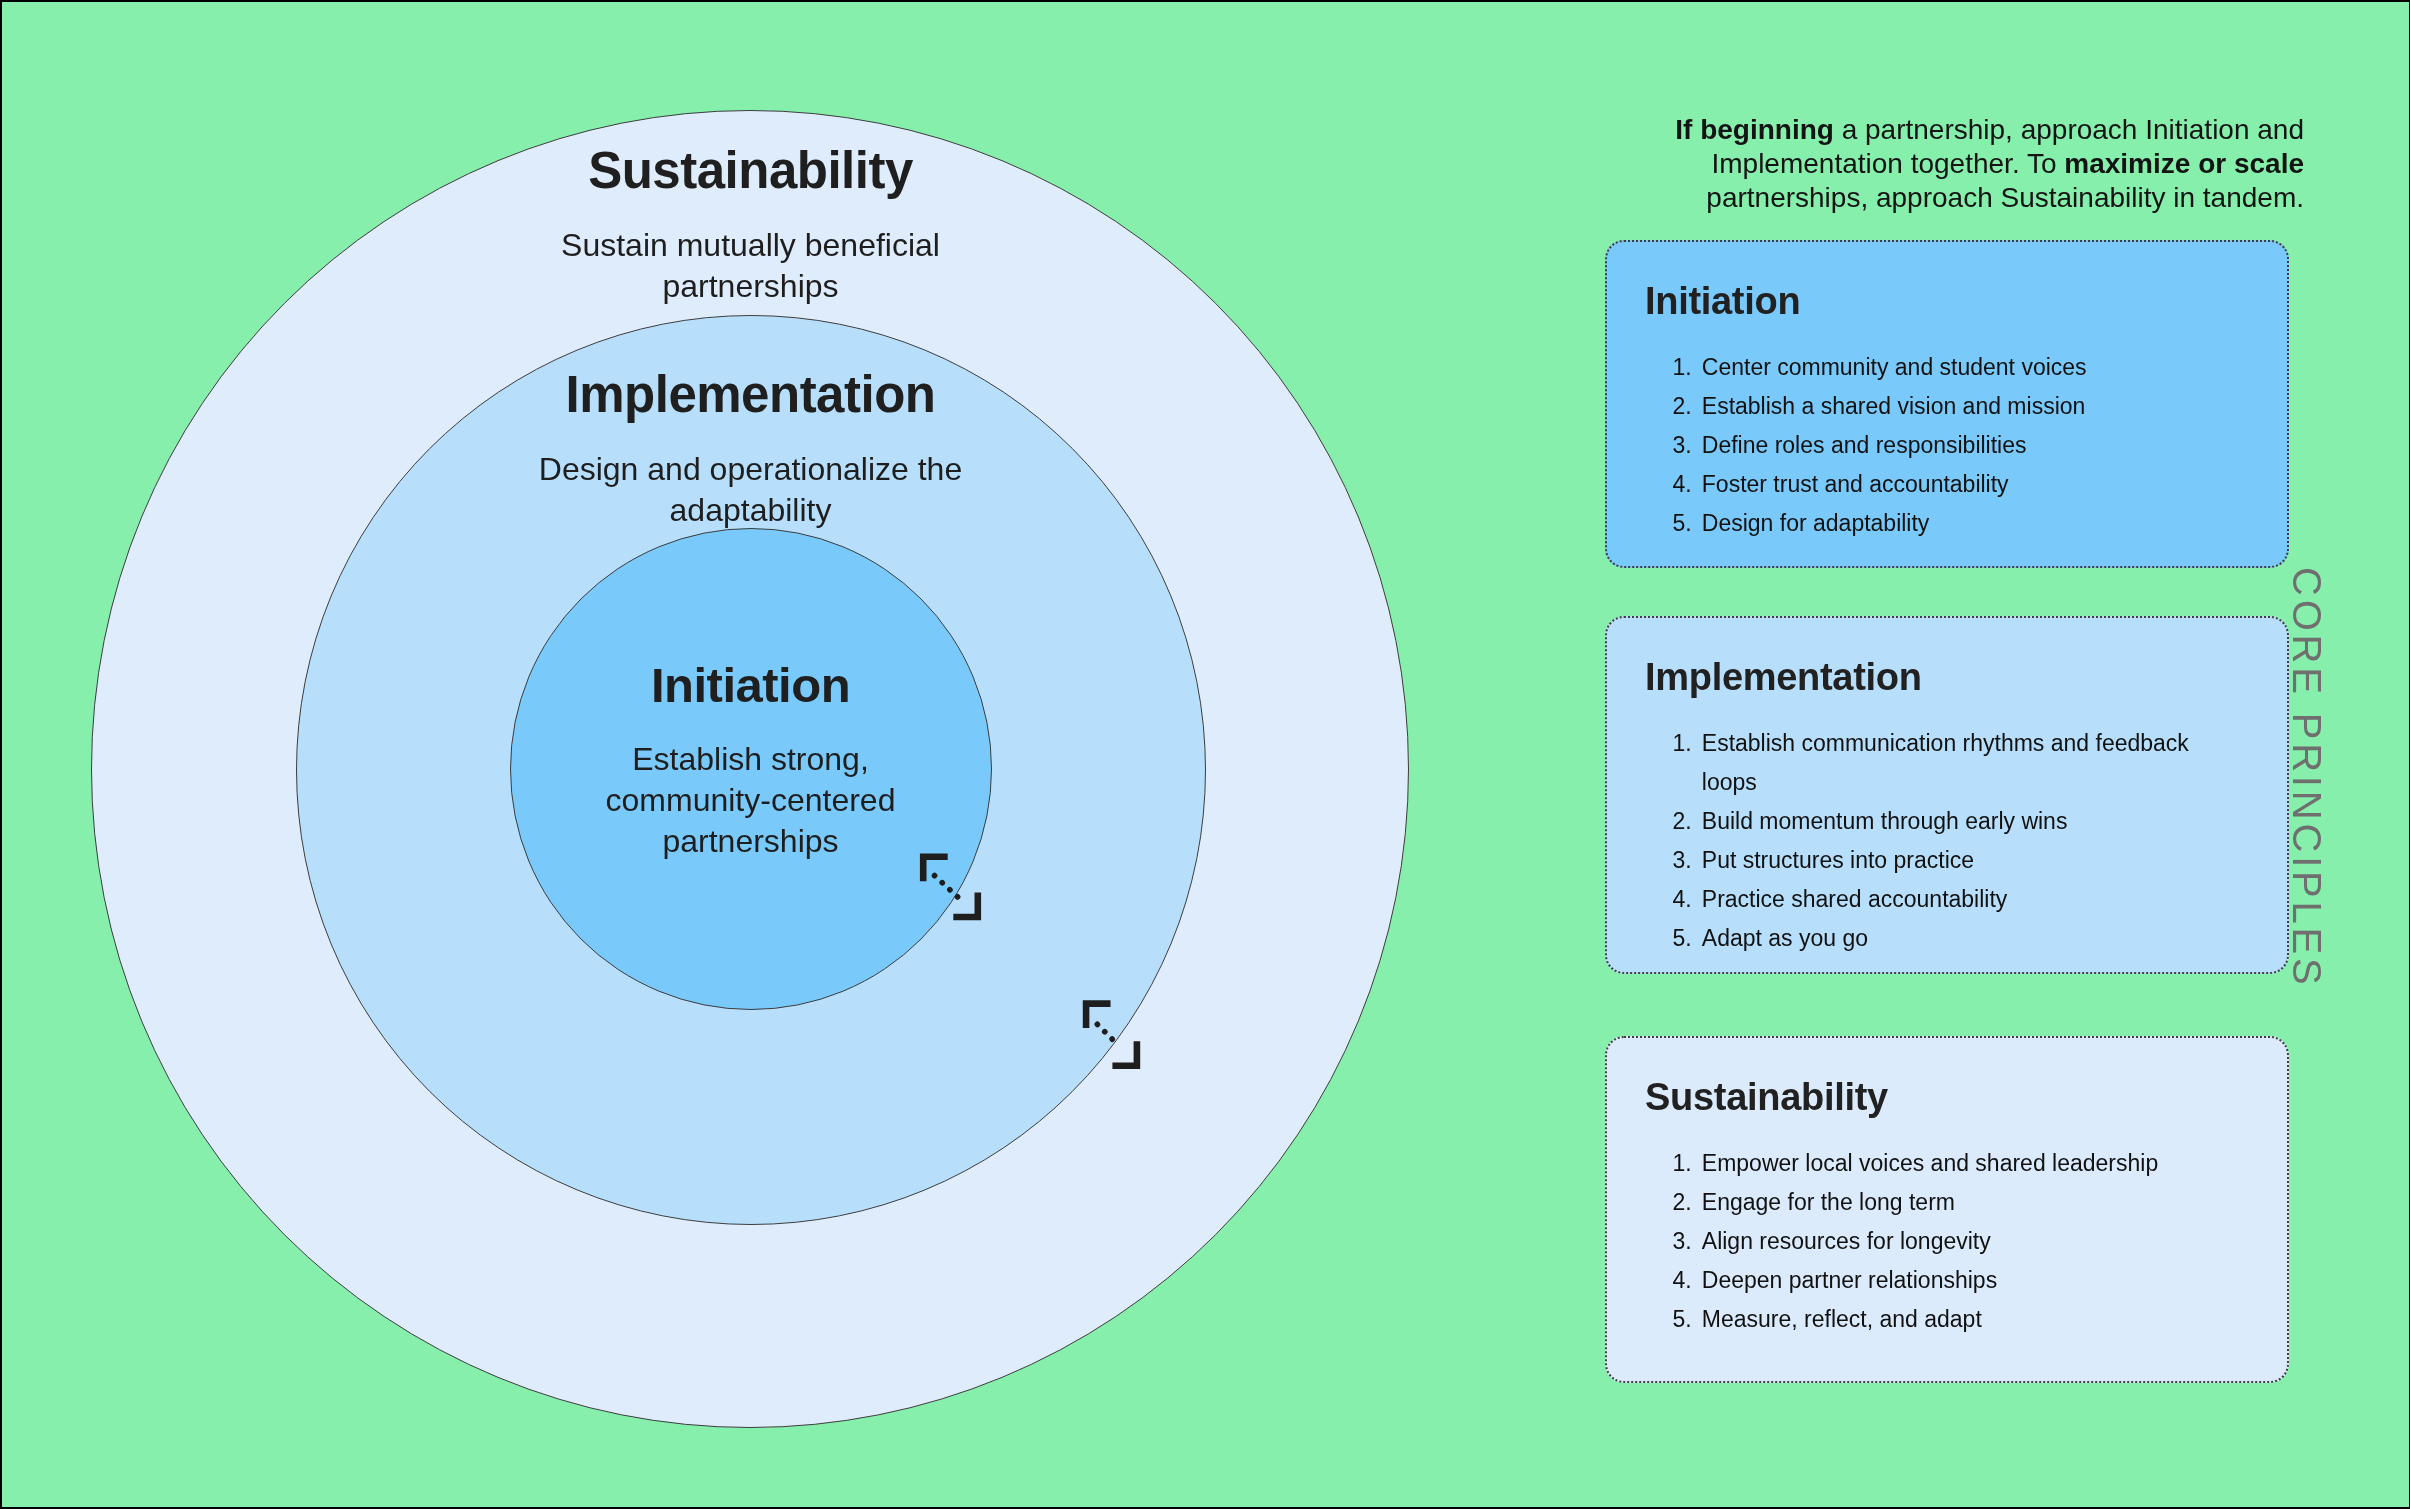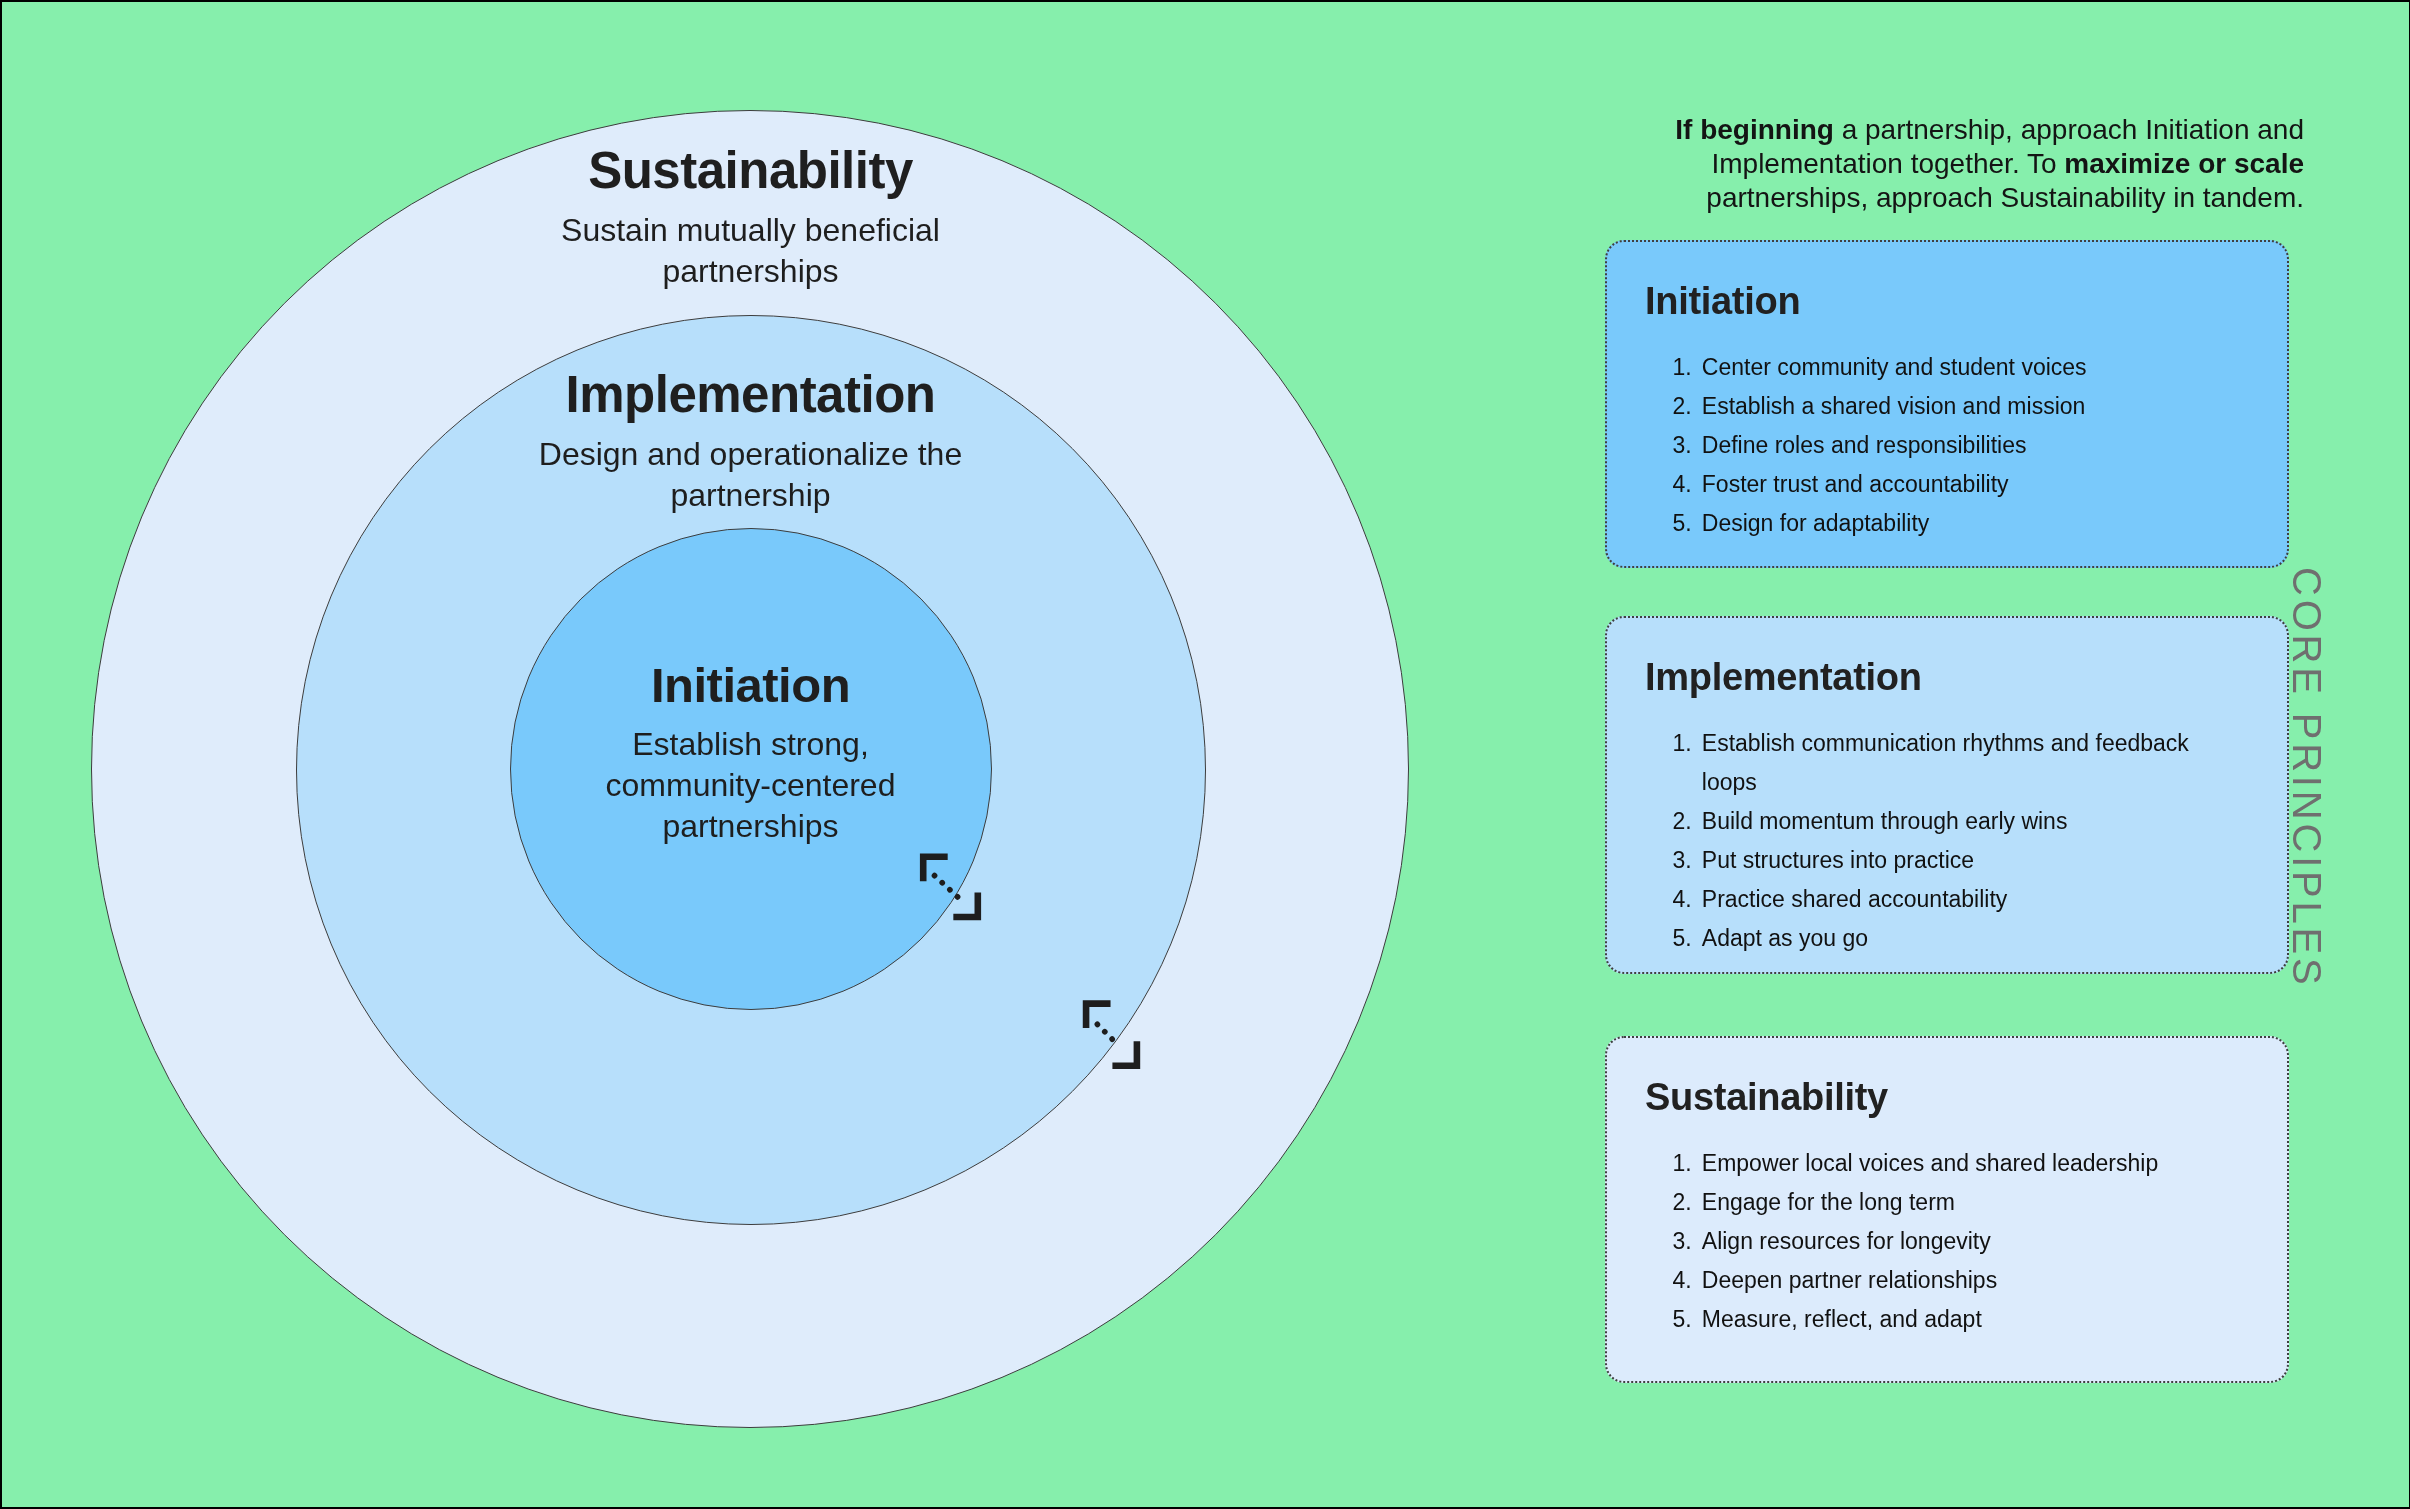--- a/index.html
+++ b/index.html
@@ -26,21 +26,21 @@
   .ring-label{
     position:absolute;
     text-align:center;
     left:447px;width:603px;
   }
   .ring-title{
     font-size:51px;font-weight:700;color:#1f1f1f;
     line-height:56px;letter-spacing:-0.5px;
   }
   .ring-sub{
-    margin-top:11px;
+    margin-top:26px;
     font-size:32px;line-height:41px;color:#1e1e1e;font-weight:400;
   }
   .label-sustainability{top:141px;}
   .label-implementation{top:365px;}
   .label-initiation{top:655px;}
   .label-initiation .ring-title{font-size:49px;}
   
   .arrow-layer{position:absolute;left:0;top:0;width:2411px;height:1509px;}
   
   .intro{
@@ -92,21 +92,21 @@
       <div class="ring-sub">
         <div>Sustain mutually beneficial</div>
         <div>partnerships</div>
       </div>
     </div>
 
     <div class="ring-label label-implementation">
       <div class="ring-title">Implementation</div>
       <div class="ring-sub">
         <div>Design and operationalize the</div>
-        <div>partnership</div>
+        <div>adaptability</div>
       </div>
     </div>
 
     <div class="ring-label label-initiation">
       <div class="ring-title">Initiation</div>
       <div class="ring-sub">
         <div>Establish strong,</div>
         <div>community-centered</div>
         <div>partnerships</div>
       </div>

